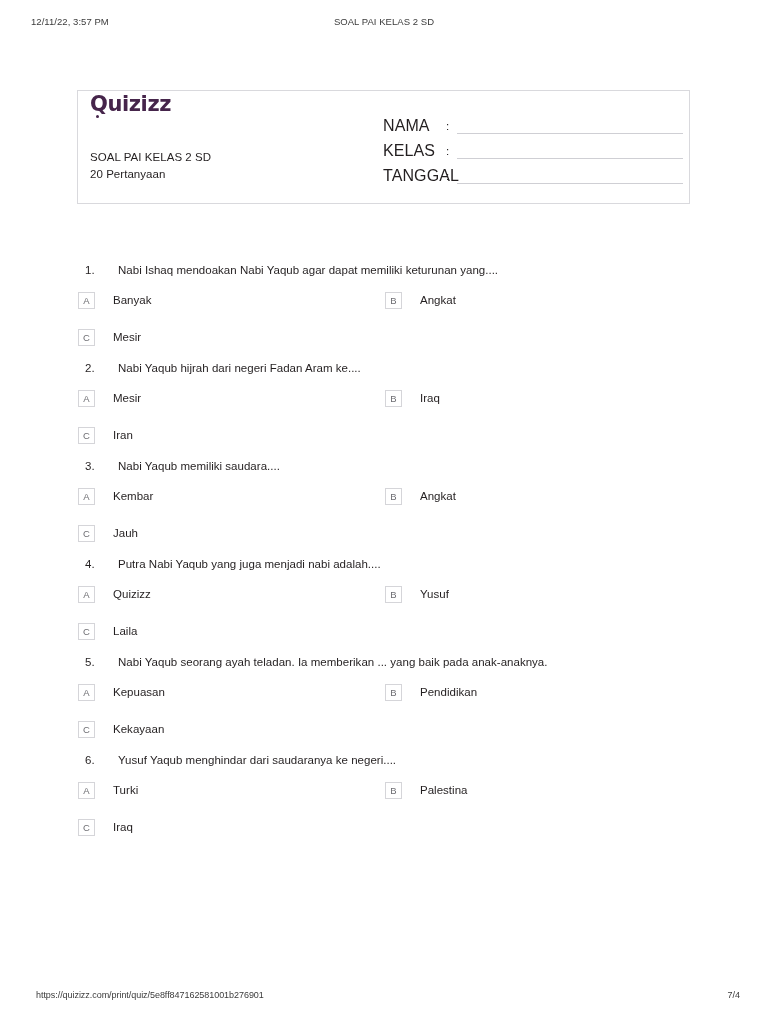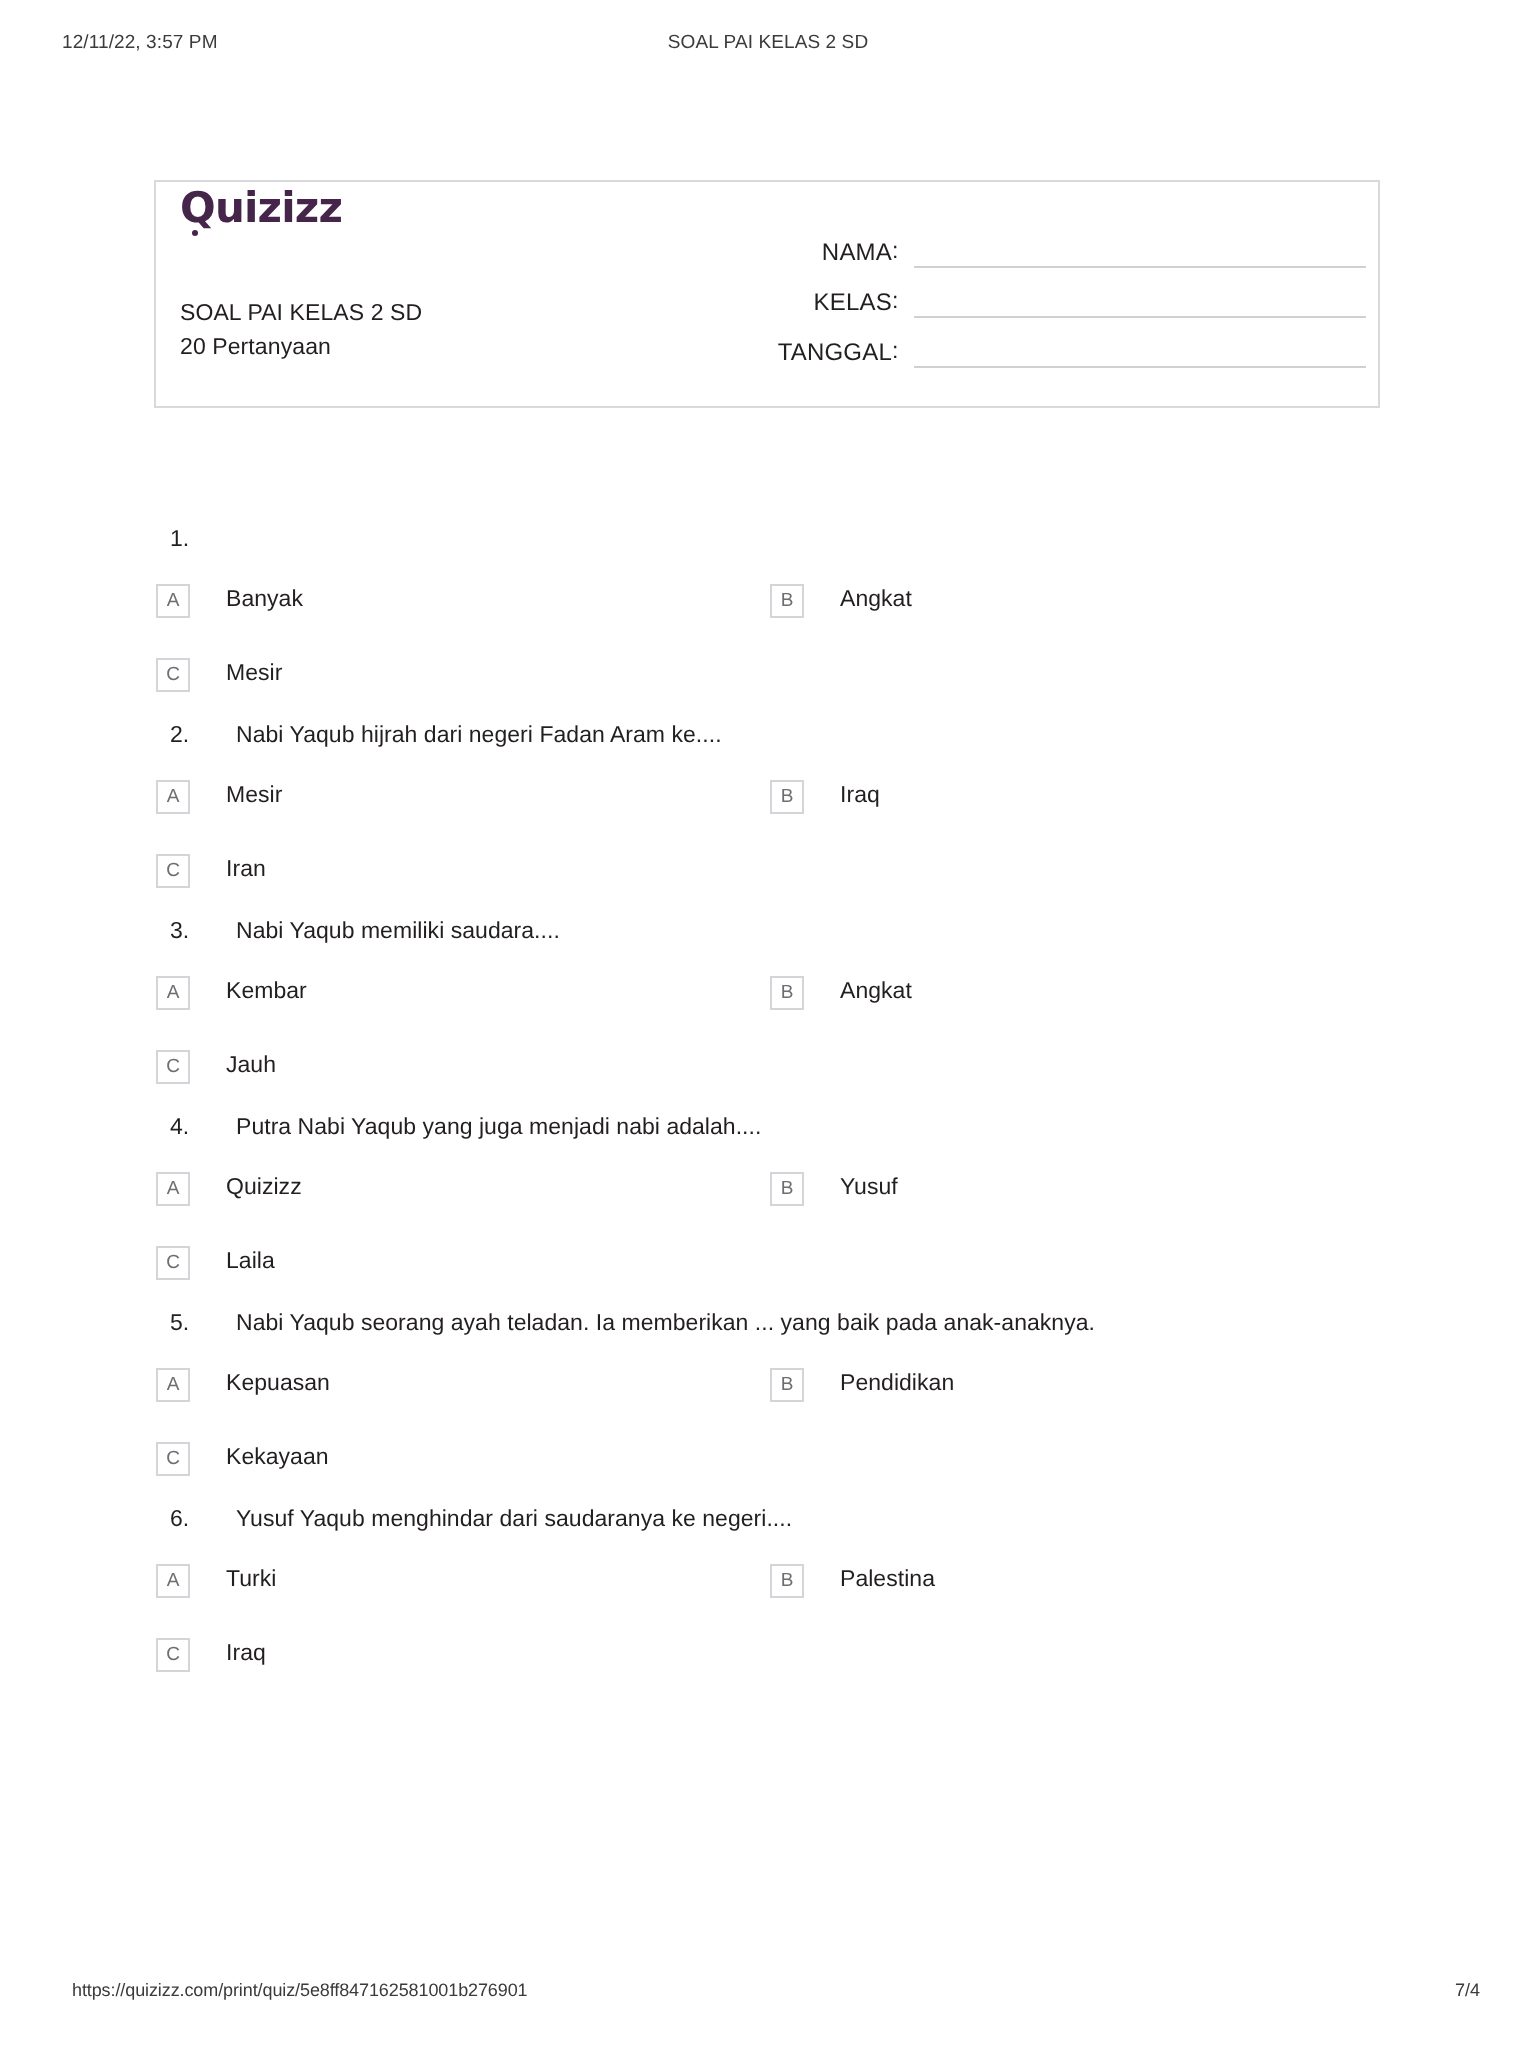--- a/index.html
+++ b/index.html
@@ -144,28 +144,27 @@
     top: 18px;
     width: 300px;
   }
   .field-row {
     position: relative;
     height: 25px;
     display: flex;
     align-items: flex-end;
   }
   .field-label {
-    font-size: 12px;
+    font-size: 16px;
     color: #231f20;
     white-space: nowrap;
     width: 63px;
     display: inline-block;
     line-height: 16px;
     letter-spacing: 0.1px;
-    text-align: right;
   }
   .field-colon {
     font-size: 11.5px;
     color: #231f20;
     width: 9px;
     display: inline-block;
     line-height: 16px;
   }
   .field-line {
     flex: 1;
@@ -282,20 +281,21 @@
         <span class="field-line"></span>
       </div>
     </div>
   </div>
 
   <div class="questions">
 
     <div class="question-block">
       <div class="q-line">
         <span class="q-num">1.</span>
+        <span class="q-text">Nabi Ishaq mendoakan Nabi Yaqub agar dapat memiliki keturunan yang....</span>
       </div>
       <div class="opts-row">
         <div class="opt col-a">
           <span class="opt-key">A</span>
           <span class="opt-label">Banyak</span>
         </div>
         <div class="opt col-b">
           <span class="opt-key">B</span>
           <span class="opt-label">Angkat</span>
         </div>

